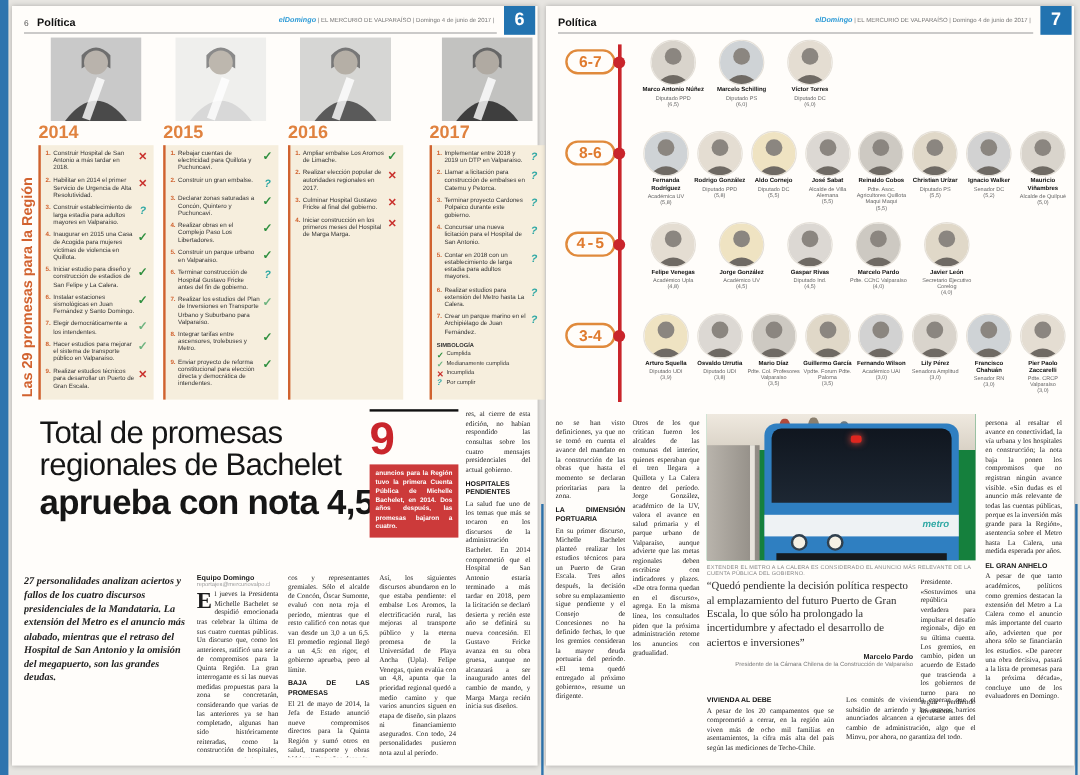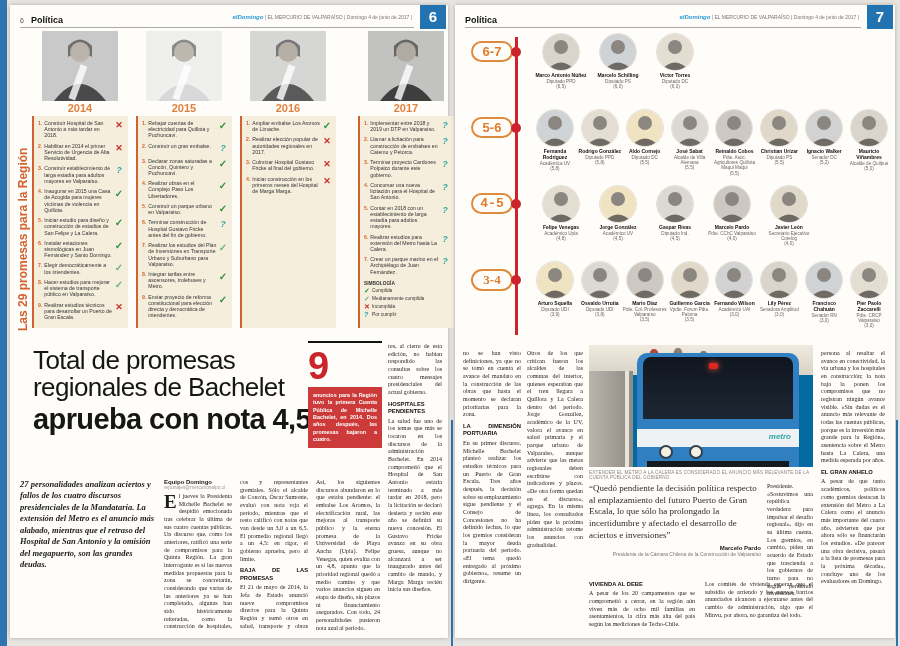--- a/index.html
+++ b/index.html
@@ -19,21 +19,21 @@
   .brand{color:#2e9bd6;font-weight:bold;font-style:italic;font-size:6px;}
   .badge{position:absolute;top:0px;right:2px;width:26px;height:24px;background:#2273b0;color:#fff;
          font-family:"Liberation Sans",sans-serif;font-weight:bold;font-size:15px;text-align:center;line-height:24px;}
 
   
   #infographic{position:absolute;left:0;top:26px;width:438px;height:310px;}
   .vlabel{position:absolute;left:6px;top:300px;transform:rotate(-90deg);transform-origin:0 0;
           font-family:"Liberation Sans",sans-serif;font-weight:bold;font-size:12px;color:#d2622f;width:280px;}
   .year-col{position:absolute;top:0;width:96px;}
   .year-photo{width:76px;height:70px;margin:0 auto;overflow:hidden;}
-  .year-label{text-align:center;font-family:"Liberation Sans",sans-serif;font-weight:bold;font-size:11px;color:#e0823f;margin:1px 0 2px;}
+  .year-label{font-family:"Liberation Sans",sans-serif;font-weight:bold;font-size:15px;color:#e0823f;margin:1px 0 2px;}
   .panel{background:#f6eedd;border-left:2px solid #d0622f;padding:4px 3px 3px 4px;height:205px;overflow:hidden;}
   .pitem{display:flex;margin-bottom:4px;font-family:"Liberation Sans",sans-serif;font-size:5.2px;line-height:1.2;color:#333;}
   .pitem .num{color:#d0622f;font-weight:bold;margin-right:2px;}
   .pitem .ptext{flex:1;}
   .glyph{width:12px;text-align:center;font-weight:bold;}
   .glyph.check{color:#2e8f3e;font-size:10px;}
   .glyph.halfcheck{color:#6db37e;font-size:10px;}
   .glyph.cross{color:#c9302c;font-size:9px;}
   .glyph.question{color:#2fa8a4;font-size:9px;font-style:italic;}
   .legend{margin-top:6px;font-family:"Liberation Sans",sans-serif;font-size:4.8px;color:#333;}
@@ -68,21 +68,21 @@
   .bubble{position:absolute;left:16px;width:38px;text-align:center;border:2px solid #e08a3c;border-radius:12px;
           color:#e07b2f;font-family:"Liberation Sans",sans-serif;font-weight:bold;font-size:13px;padding:1px 0;background:#fffdfa;}
   .erow{position:absolute;left:78px;right:4px;height:76px;display:flex;gap:1px;}
   .person{text-align:center;overflow:hidden;}
   .pw44{width:44px;} .pw56{width:56px;}
   .portrait{width:36px;height:36px;border-radius:50%;margin:0 auto 2px;overflow:hidden;border:1px solid #e5e0d8;}
   .pname{font-family:"Liberation Sans",sans-serif;font-weight:bold;font-size:5px;line-height:1.15;color:#111;}
   .prole{font-family:"Liberation Sans",sans-serif;font-size:4.6px;line-height:1.15;color:#666;}
 
   
-  #photo{position:absolute;left:134px;top:340px;width:224px;height:122px;background:#0369a1;overflow:hidden;}
+  #photo{position:absolute;left:134px;top:340px;width:224px;height:122px;background:#15803d;overflow:hidden;}
   .street{position:absolute;left:0;top:0;width:224px;height:30px;background:linear-gradient(#efe9df,#d9d2c6);}
   .blob{position:absolute;border-radius:40%;}
   .platform{position:absolute;left:0;top:26px;width:44px;height:96px;background:linear-gradient(90deg,#b9b4ac,#8f8a83);}
   .pline{position:absolute;left:36px;top:26px;width:4px;height:96px;background:#e8e4dc;}
   .train{position:absolute;left:48px;top:8px;width:162px;height:114px;border-radius:10px 10px 0 0;background:#2f7fc1;}
   .glass{position:absolute;left:6px;top:4px;width:150px;height:62px;border-radius:8px 8px 0 0;background:linear-gradient(#10161f,#1d2733);}
   .tlight{position:absolute;top:10px;left:72px;width:9px;height:6px;background:#e0261f;border-radius:2px;box-shadow:0 0 6px #ff5040;}
   .tband{position:absolute;left:0;top:76px;width:162px;height:18px;background:#eef2f4;}
   .tlogo{position:absolute;right:8px;top:79px;font-family:"Liberation Sans",sans-serif;font-weight:bold;font-size:8px;color:#2fa8a4;font-style:italic;}
   .hlamp{position:absolute;bottom:8px;width:10px;height:10px;border-radius:50%;background:#f4f0e4;border:2px solid #30404e;}
@@ -628,25 +628,25 @@
                   <path d="M4 36 Q18 21 32 36 Z" fill="#6f6a64"></path>
                 </svg></div>
               <div class="pname">Pier Paolo Zaccarelli</div>
               <div class="prole">Pdte. CRCP Valparaíso</div>
               <div class="prole">(3,0)</div>
             </div>
           </div>
         </div>
     <div class="bubble" style="top: 10px;">6-7</div>
         <div class="rdot" style="top: 16px;"></div>
-        <div class="bubble" style="top: 86px;">5-6</div>
+        <div class="bubble" style="top: 86px;">8-6</div>
         <div class="rdot" style="top: 92px;"></div>
         <div class="bubble" style="top: 162px; font-family: Liberation Mono, monospace;">4-5</div>
         <div class="rdot" style="top: 168px;"></div>
-        <div class="bubble" style="top: 238px; font-family: Liberation Serif, serif;">3-4</div>
+        <div class="bubble" style="top: 238px;">3-4</div>
         <div class="rdot" style="top: 244px;"></div>
       </div>
 
     <div class="bodycol" style="left:8px;top:345px;width:58px;height:285px;">
       <span>no se han visto definiciones, ya que no se tomó en cuenta el avance del mandato en la construcción de las obras que hasta el momento se declaran prioritarias para la zona.</span>
       <div class="subhead">LA DIMENSIÓN PORTUARIA</div>
       <span>En su primer discurso, Michelle Bachelet planteó realizar los estudios técnicos para un Puerto de Gran Escala. Tres años después, la decisión sobre su emplazamiento sigue pendiente y el Consejo de Concesiones no ha definido fechas, lo que los gremios consideran la mayor deuda portuaria del período. «El tema quedó entregado al próximo gobierno», resume un dirigente.</span>
     </div>
 
     <div class="bodycol" style="left:72px;top:345px;width:56px;height:285px;">Otros de los que critican fueron los alcaldes de las comunas del interior, quienes esperaban que el tren llegara a Quillota y La Calera dentro del período. Jorge González, académico de la UV, valora el avance en salud primaria y el parque urbano de Valparaíso, aunque advierte que las metas regionales deben escribirse con indicadores y plazos. «De otra forma quedan en el discurso», agrega. En la misma línea, los consultados piden que la próxima administración retome los anuncios con gradualidad.</div>

